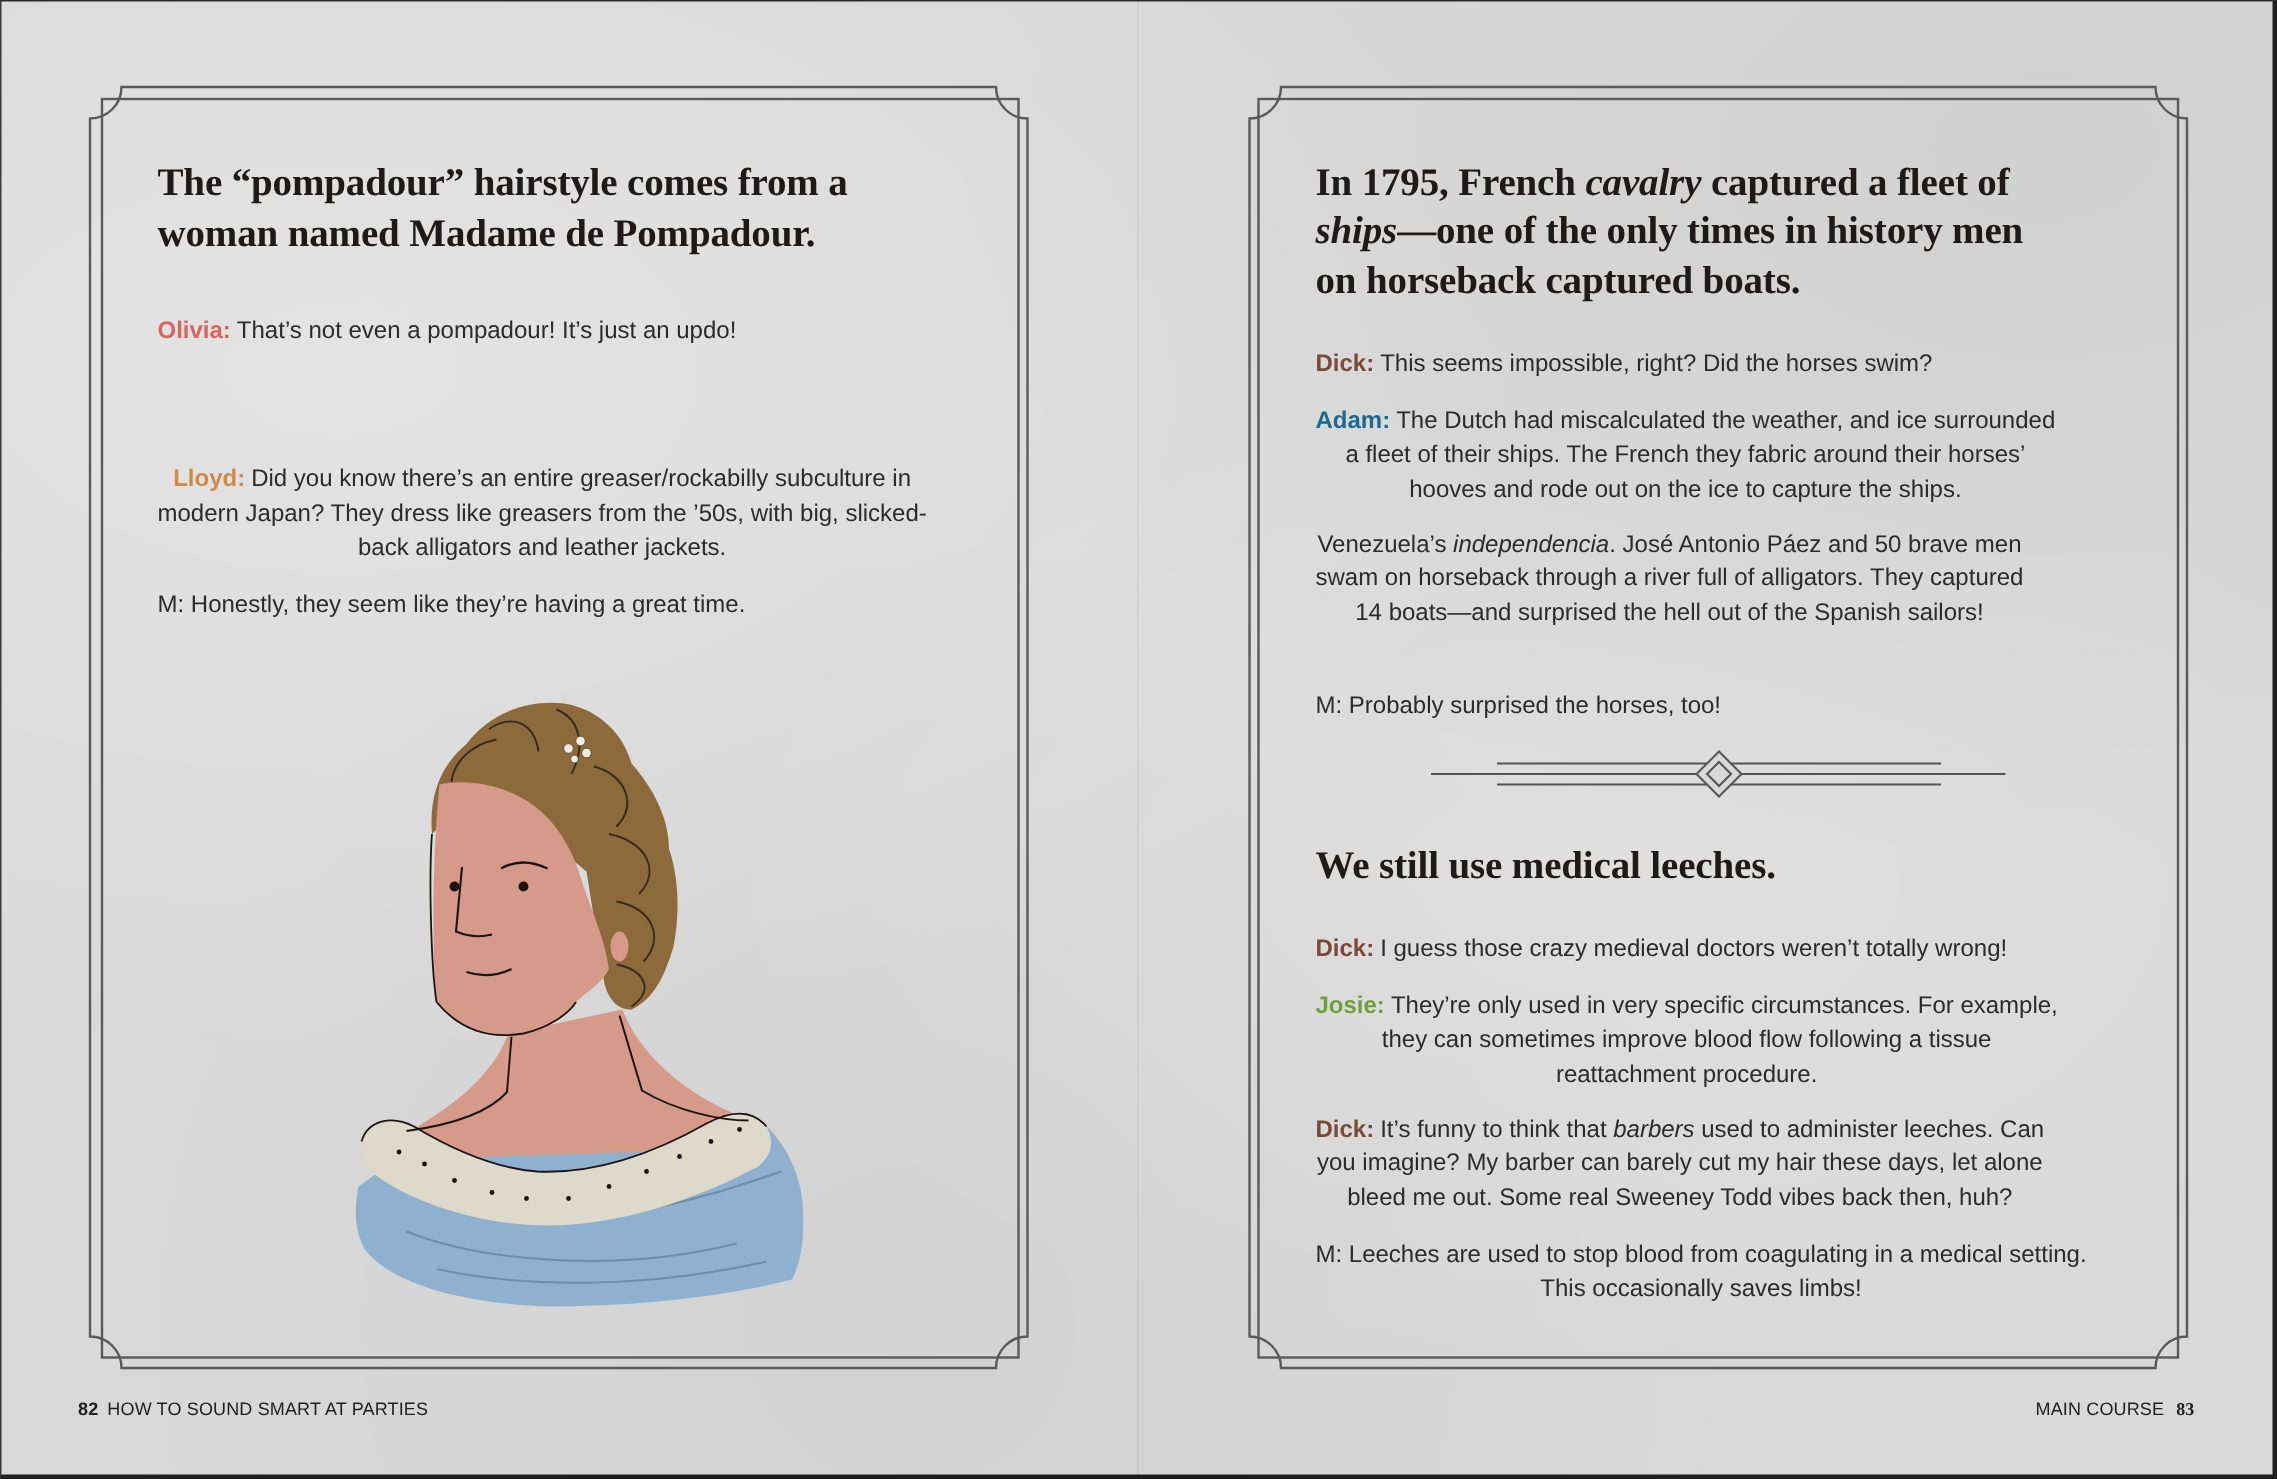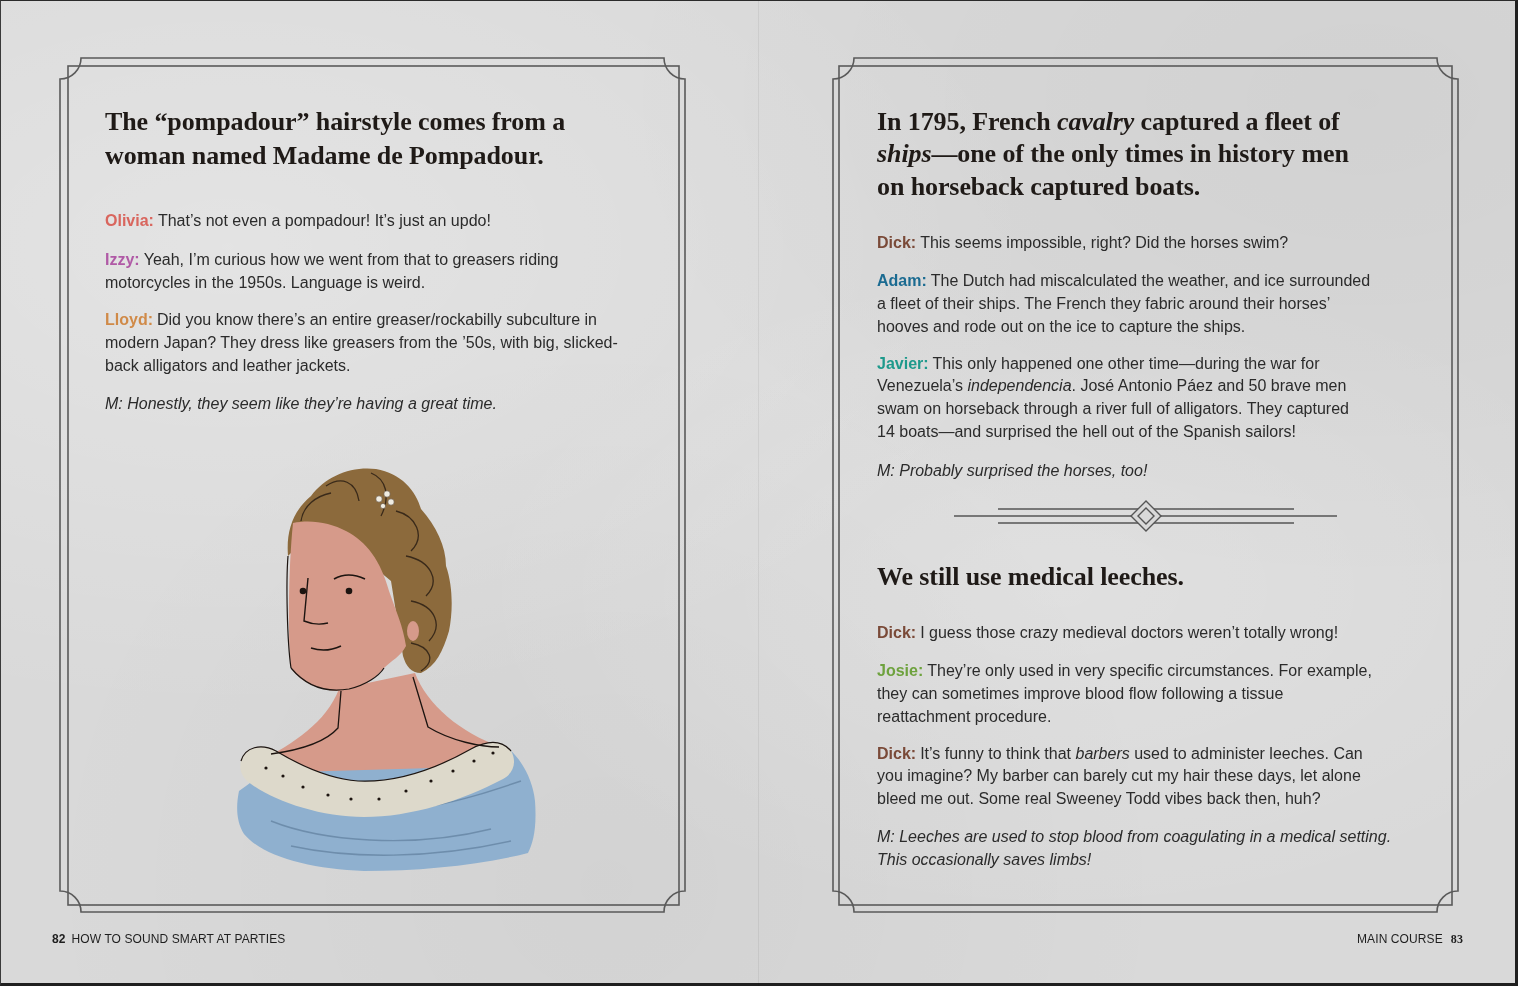--- a/index.html
+++ b/index.html
@@ -24,25 +24,25 @@
   .heading {
     font-family: "Liberation Serif", serif; font-weight: 700; font-size: 26px;
     color: #1f1a17; letter-spacing: -0.1px;
   }
   .heading .ln { display: block; white-space: nowrap; line-height: 34px; }
   .heading.tight .ln { line-height: 32.5px; }
   .heading i { font-style: italic; }
   .para {
     font-family: "Liberation Sans", sans-serif; font-size: 16px; color: #2b2b2b;
   }
-  .para .ln { display: block; white-space: nowrap; line-height: 23px; }
+  .para .ln { display: block; white-space: nowrap; line-height: 23px; text-align: center; }
   .para.tight .ln { line-height: 22.7px; }
   .speaker { font-weight: 700; margin-right: 4px; }
   .para i { font-style: italic; }
-  .note { font-style: italic; }
+  .note { }
   .footer {
     font-family: "Liberation Sans", sans-serif; font-size: 12px; line-height: 16px;
     color: #1e1e1e; letter-spacing: 0.1px; white-space: nowrap;
   }
   .footer .num { font-weight: 700; }
   .footer .gap-r { margin-right: 6px; }
   .footer .gap-l { margin-left: 8px; font-family: Liberation Serif, serif; }
   .illustration { position: absolute; left: 230px; top: 460px; width: 320px; height: 420px; }
   .divider { position: absolute; left: 940px; top: 495px; width: 410px; height: 40px; }
 </style>
@@ -65,24 +65,20 @@
 
   <div class="abs heading" style="left:104px; top:104px;">
     <span class="ln">The “pompadour” hairstyle comes from a</span>
     <span class="ln">woman named Madame de Pompadour.</span>
   </div>
 
   <div class="abs para" style="left:104px; top:207.5px;">
     <span class="ln"><span class="speaker" style="color: rgb(217, 102, 94);">Olivia:</span><span>That’s not even a pompadour! It’s just an updo!</span></span>
   </div>
 
-  <div class="abs para" style="left:104px; top:246.5px;">
-    <span class="ln"><span class="speaker" style="color: rgb(176, 90, 166);">Izzy:</span><span>Yeah, I’m curious how we went from that to greasers riding</span></span>
-    <span class="ln">motorcycles in the 1950s. Language is weird.</span>
-  </div>
 
   <div class="abs para" style="left:104px; top:306.5px;">
     <span class="ln"><span class="speaker" style="color: rgb(208, 138, 72);">Lloyd:</span><span>Did you know there’s an entire greaser/rockabilly subculture in</span></span>
     <span class="ln">modern Japan? They dress like greasers from the ’50s, with big, slicked-</span>
     <span class="ln">back alligators and leather jackets.</span>
   </div>
 
   <div class="abs para note" style="left:104px; top:390.5px;">
     <span class="ln">M: Honestly, they seem like they’re having a great time.</span>
   </div>
@@ -148,21 +144,20 @@
     <span class="ln"><span class="speaker" style="color: rgb(122, 74, 56);">Dick:</span><span>This seems impossible, right? Did the horses swim?</span></span>
   </div>
 
   <div class="abs para" style="left:876px; top:267.5px;">
     <span class="ln"><span class="speaker" style="color: rgb(27, 107, 145);">Adam:</span><span>The Dutch had miscalculated the weather, and ice surrounded</span></span>
     <span class="ln">a fleet of their ships. The French they fabric around their horses’</span>
     <span class="ln">hooves and rode out on the ice to capture the ships.</span>
   </div>
 
   <div class="abs para tight" style="left:876px; top:351.5px;">
-    <span class="ln"><span class="speaker" style="color: rgb(30, 154, 140);">Javier:</span><span>This only happened one other time—during the war for</span></span>
     <span class="ln"><span>Venezuela’s </span><i>independencia</i><span>. José Antonio Páez and 50 brave men</span></span>
     <span class="ln">swam on horseback through a river full of alligators. They captured</span>
     <span class="ln">14 boats—and surprised the hell out of the Spanish sailors!</span>
   </div>
 
   <div class="abs para note" style="left:876px; top:457.5px;">
     <span class="ln">M: Probably surprised the horses, too!</span>
   </div>
 
   <svg class="divider" viewBox="940 495 410 40" xmlns="http://www.w3.org/2000/svg">

